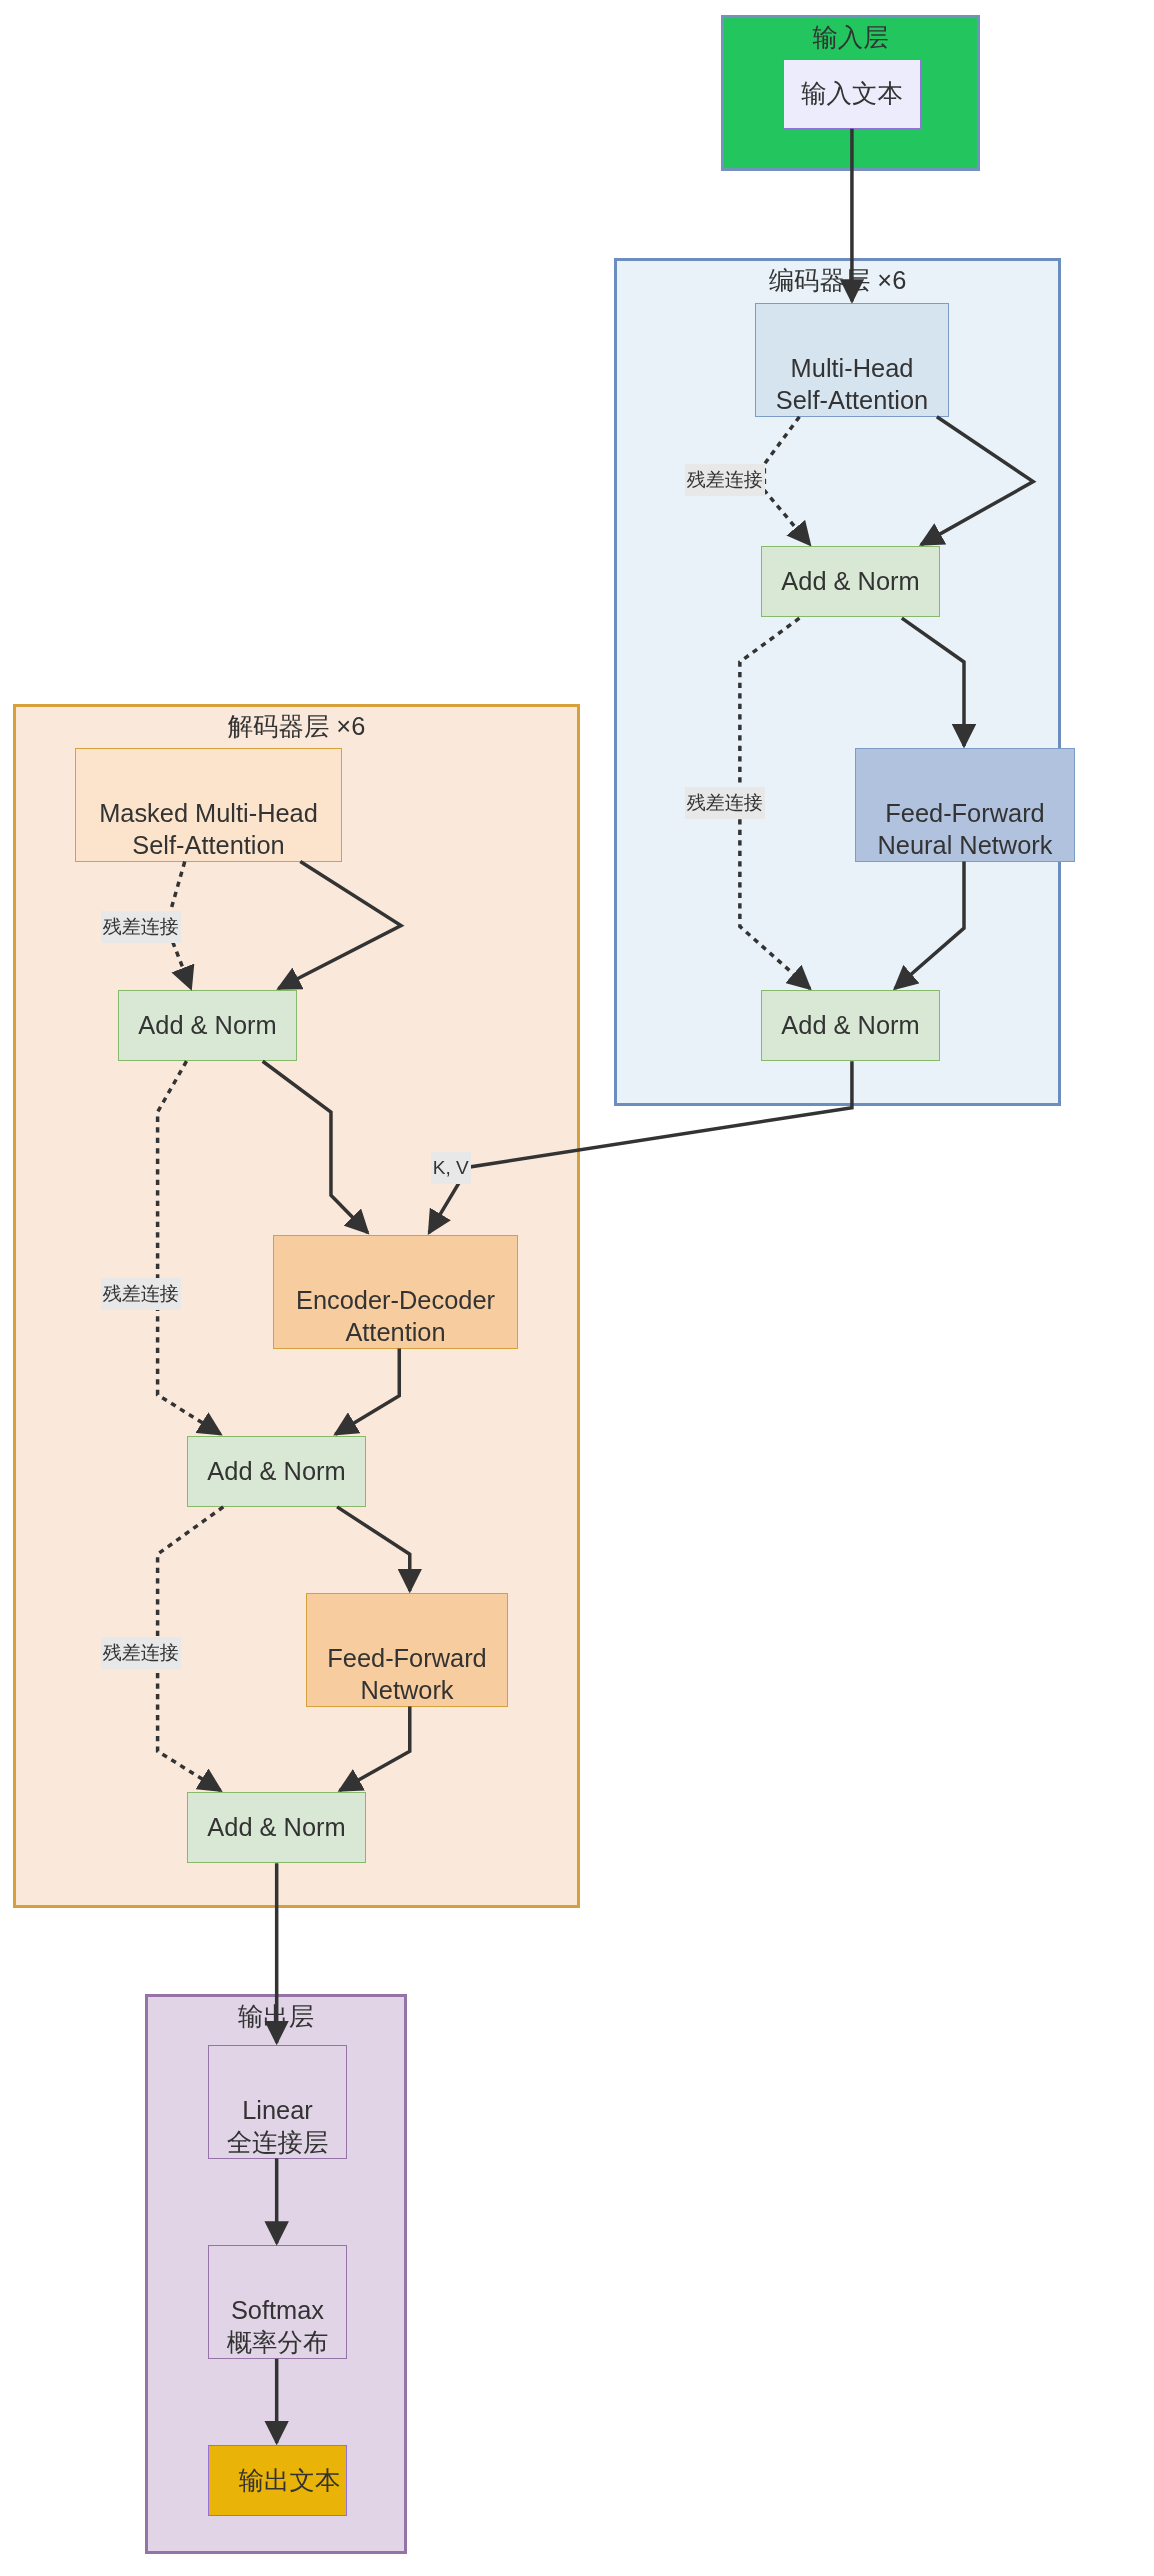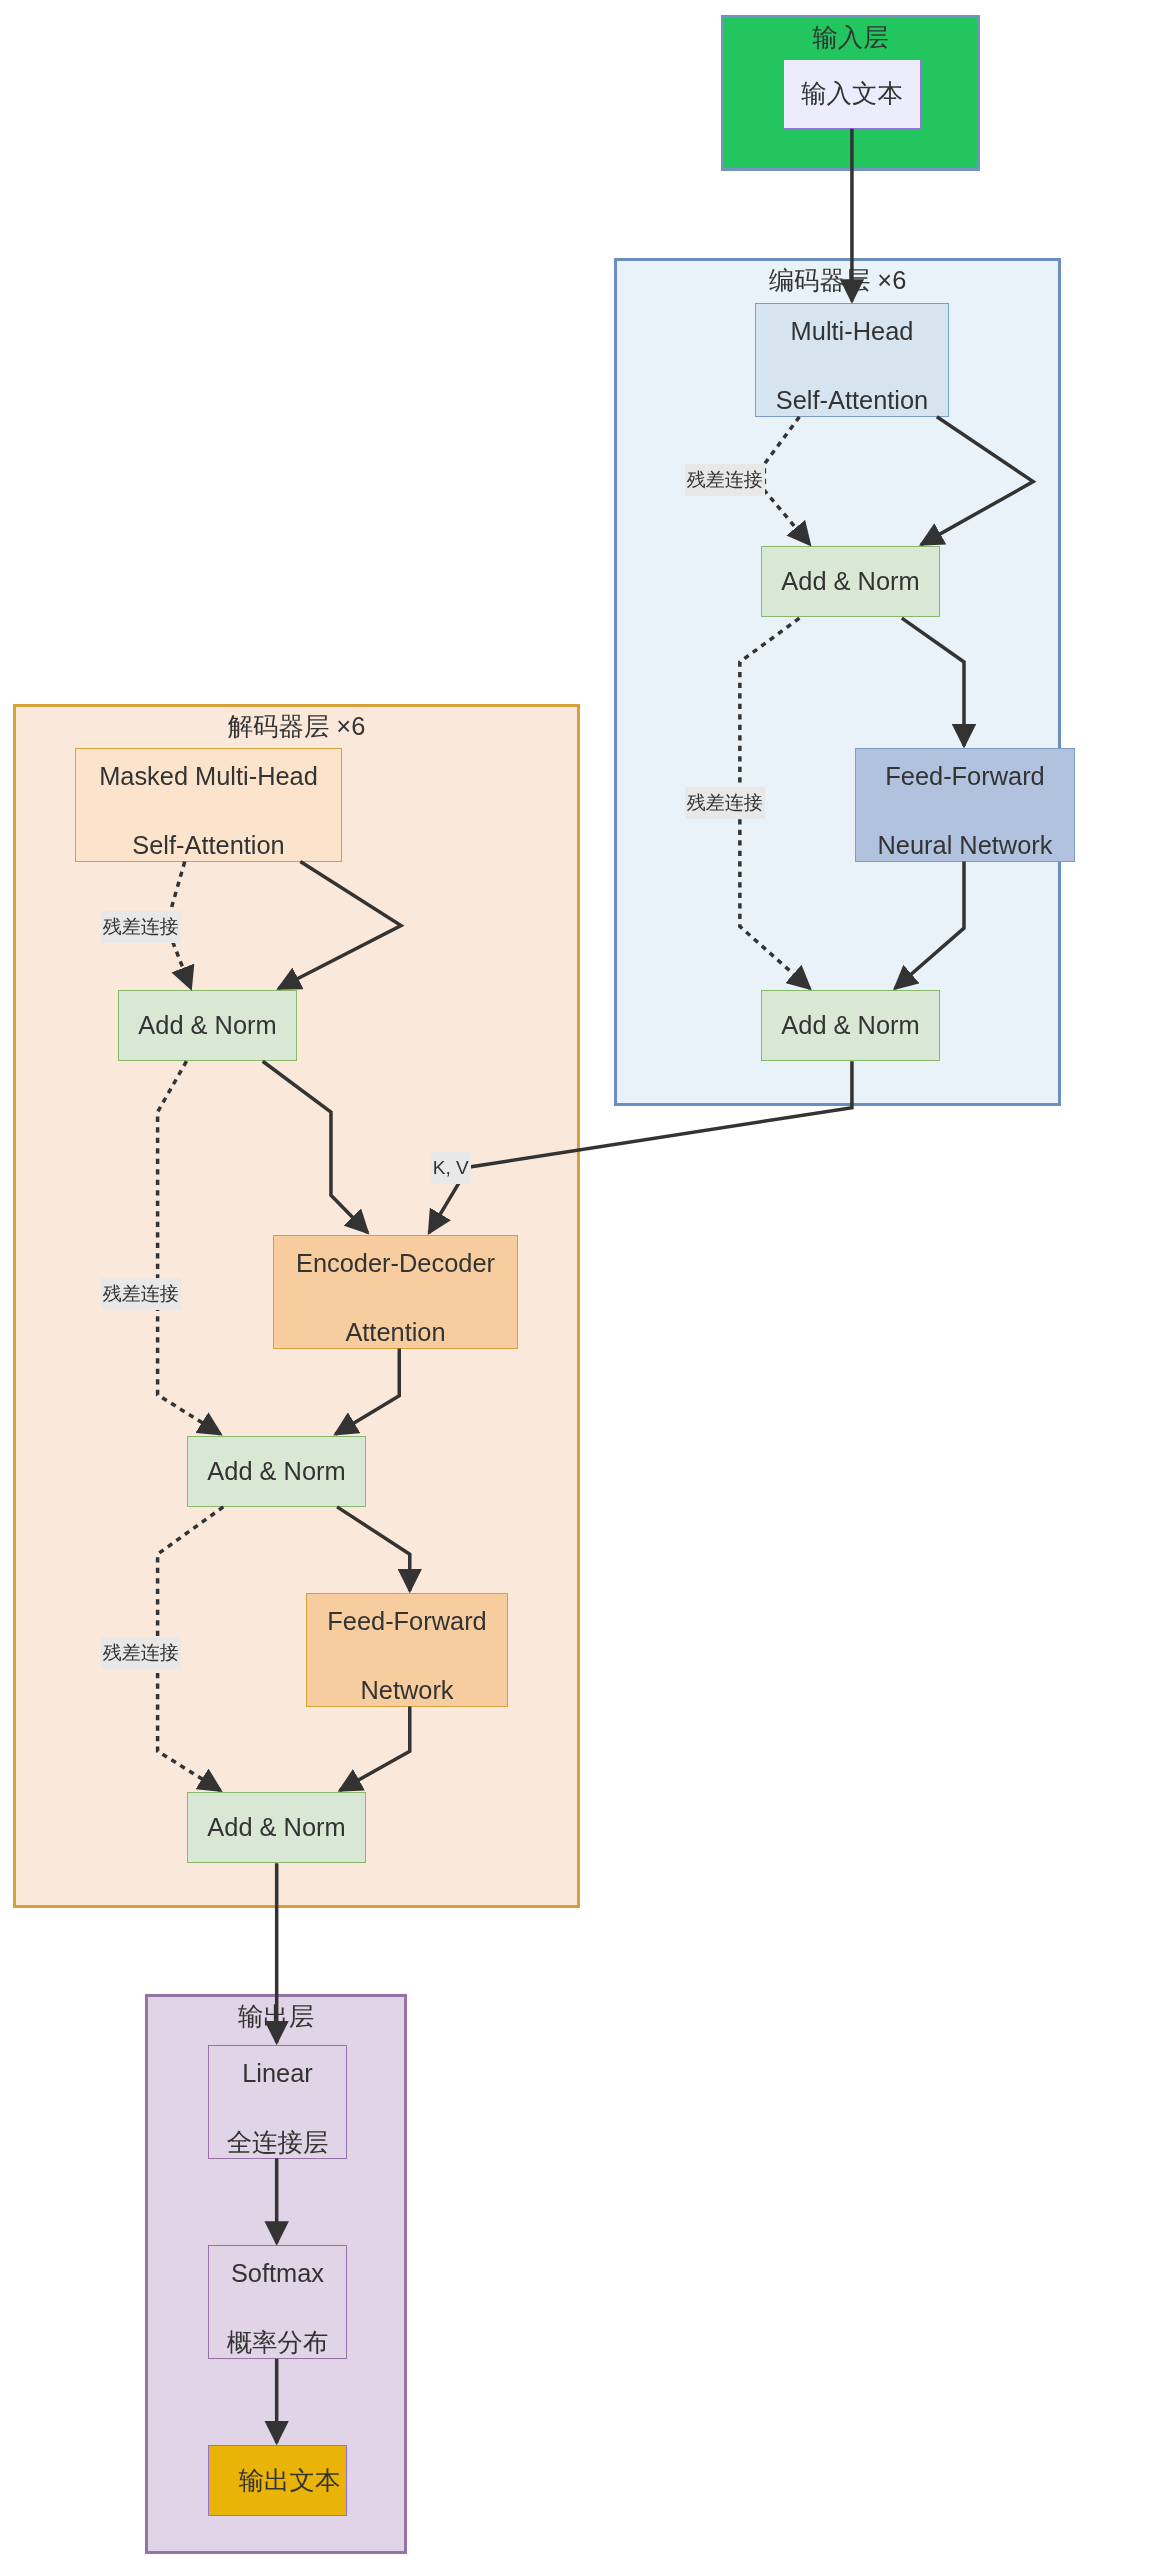--- a/index.html
+++ b/index.html
@@ -1,21 +1,21 @@
 <!DOCTYPE html>
 <html style="font-size:14px"><head>
 <meta charset="utf-8">
 <style>
   html, body { margin: 0; padding: 0; background: #ffffff; }
   body { width: 1154px; height: 2576px; position: relative; overflow: hidden;
          font-family: "Liberation Sans", "DejaVu Sans", sans-serif; color: #333333; }
   .cluster { position: absolute; box-sizing: border-box; border-width: 3.5px; border-style: solid; }
   .cluster-title { position: absolute; left: 0; right: 0; top: 3.5px; text-align: center; font-size: 25.4px; color: #333; line-height: 30px; }
   .node { position: absolute; box-sizing: border-box; border-width: 1.8px; border-style: solid;
-          display: flex; flex-direction: column; align-items: center; justify-content: space-between;
+          display: flex; flex-direction: column; align-items: center; justify-content: flex-end;
           padding-top: 12.3px; text-align: center; font-size: 25.4px; line-height: 31.5px; color: #333; }
   .node.center { justify-content: center; padding-top: 0; }
   .edge-label { position: absolute; background: #e8e8e8; font-size: 19px; line-height: 31.5px; padding: 0 1.8px; color: #333; }
   svg.edges { position: absolute; left: 0; top: 0; width: 1154px; height: 2576px; overflow: visible; pointer-events: none; }
 </style>
 </head>
 <body>
 
 <div class="cluster" id="cl-input" style="left: 721px; top: 15px; width: 259px; height: 156px; background: #22c55e; border-color: rgb(117, 146, 191);">
   <div class="cluster-title">输入层</div>

